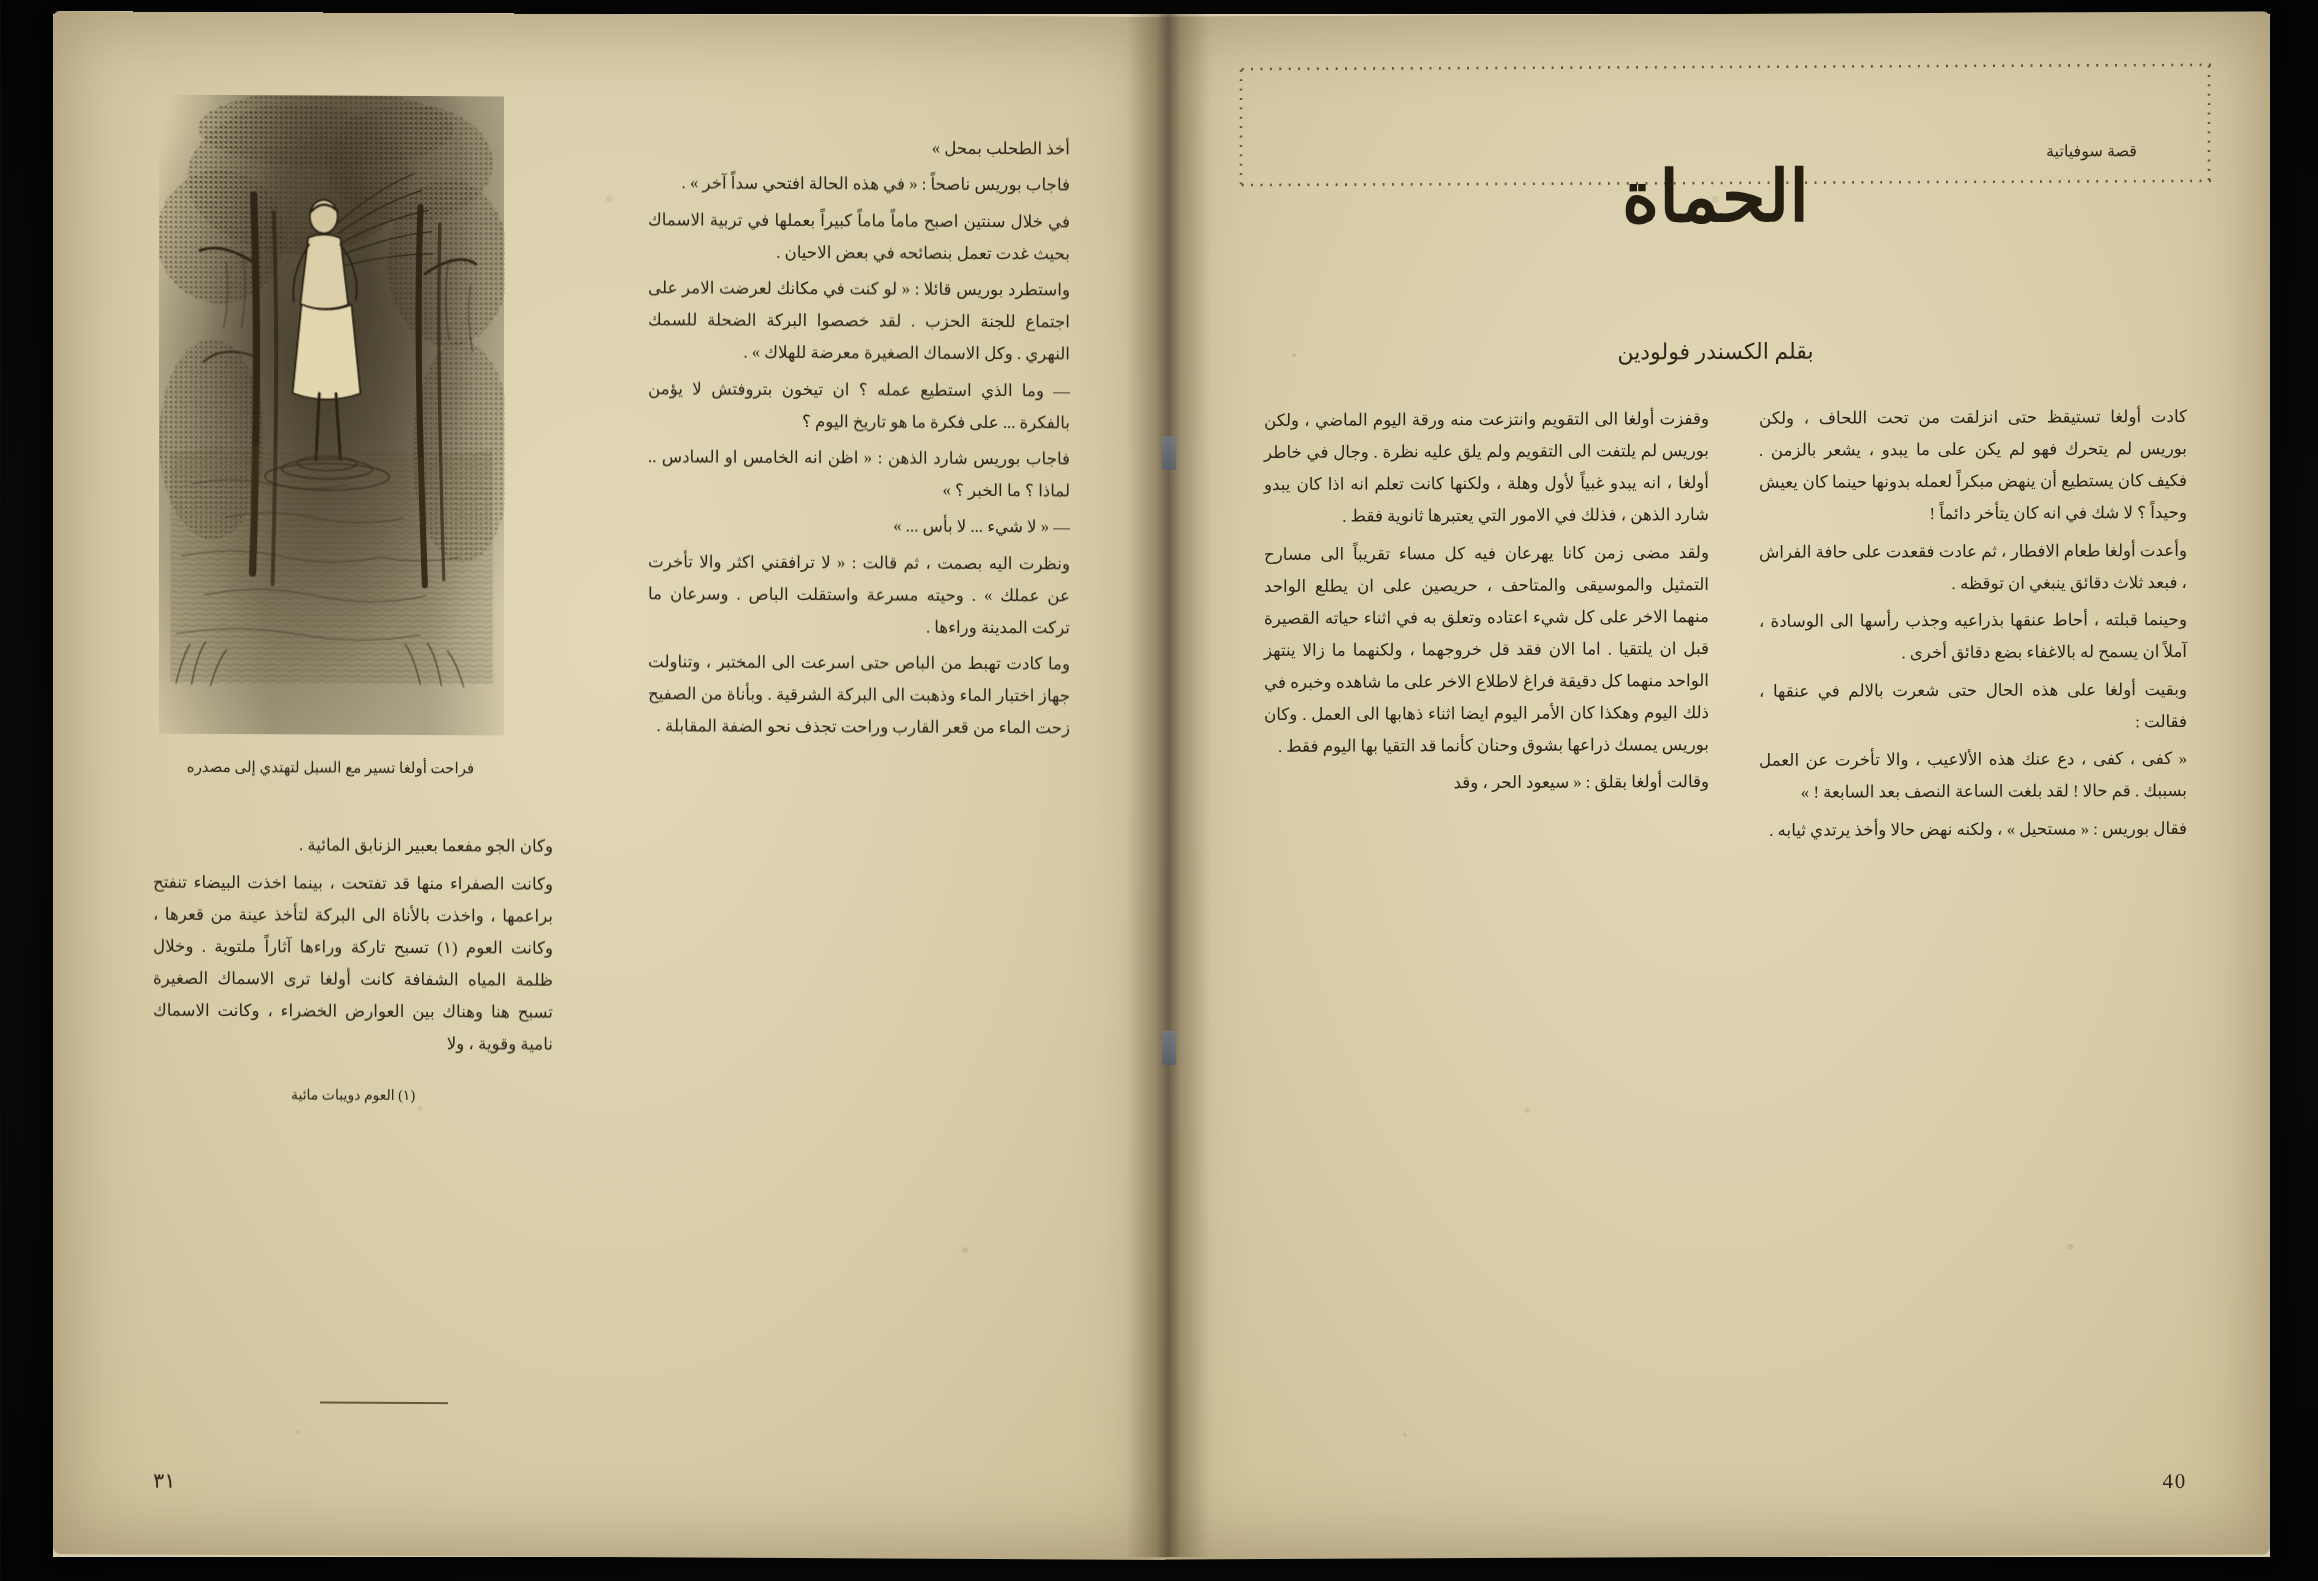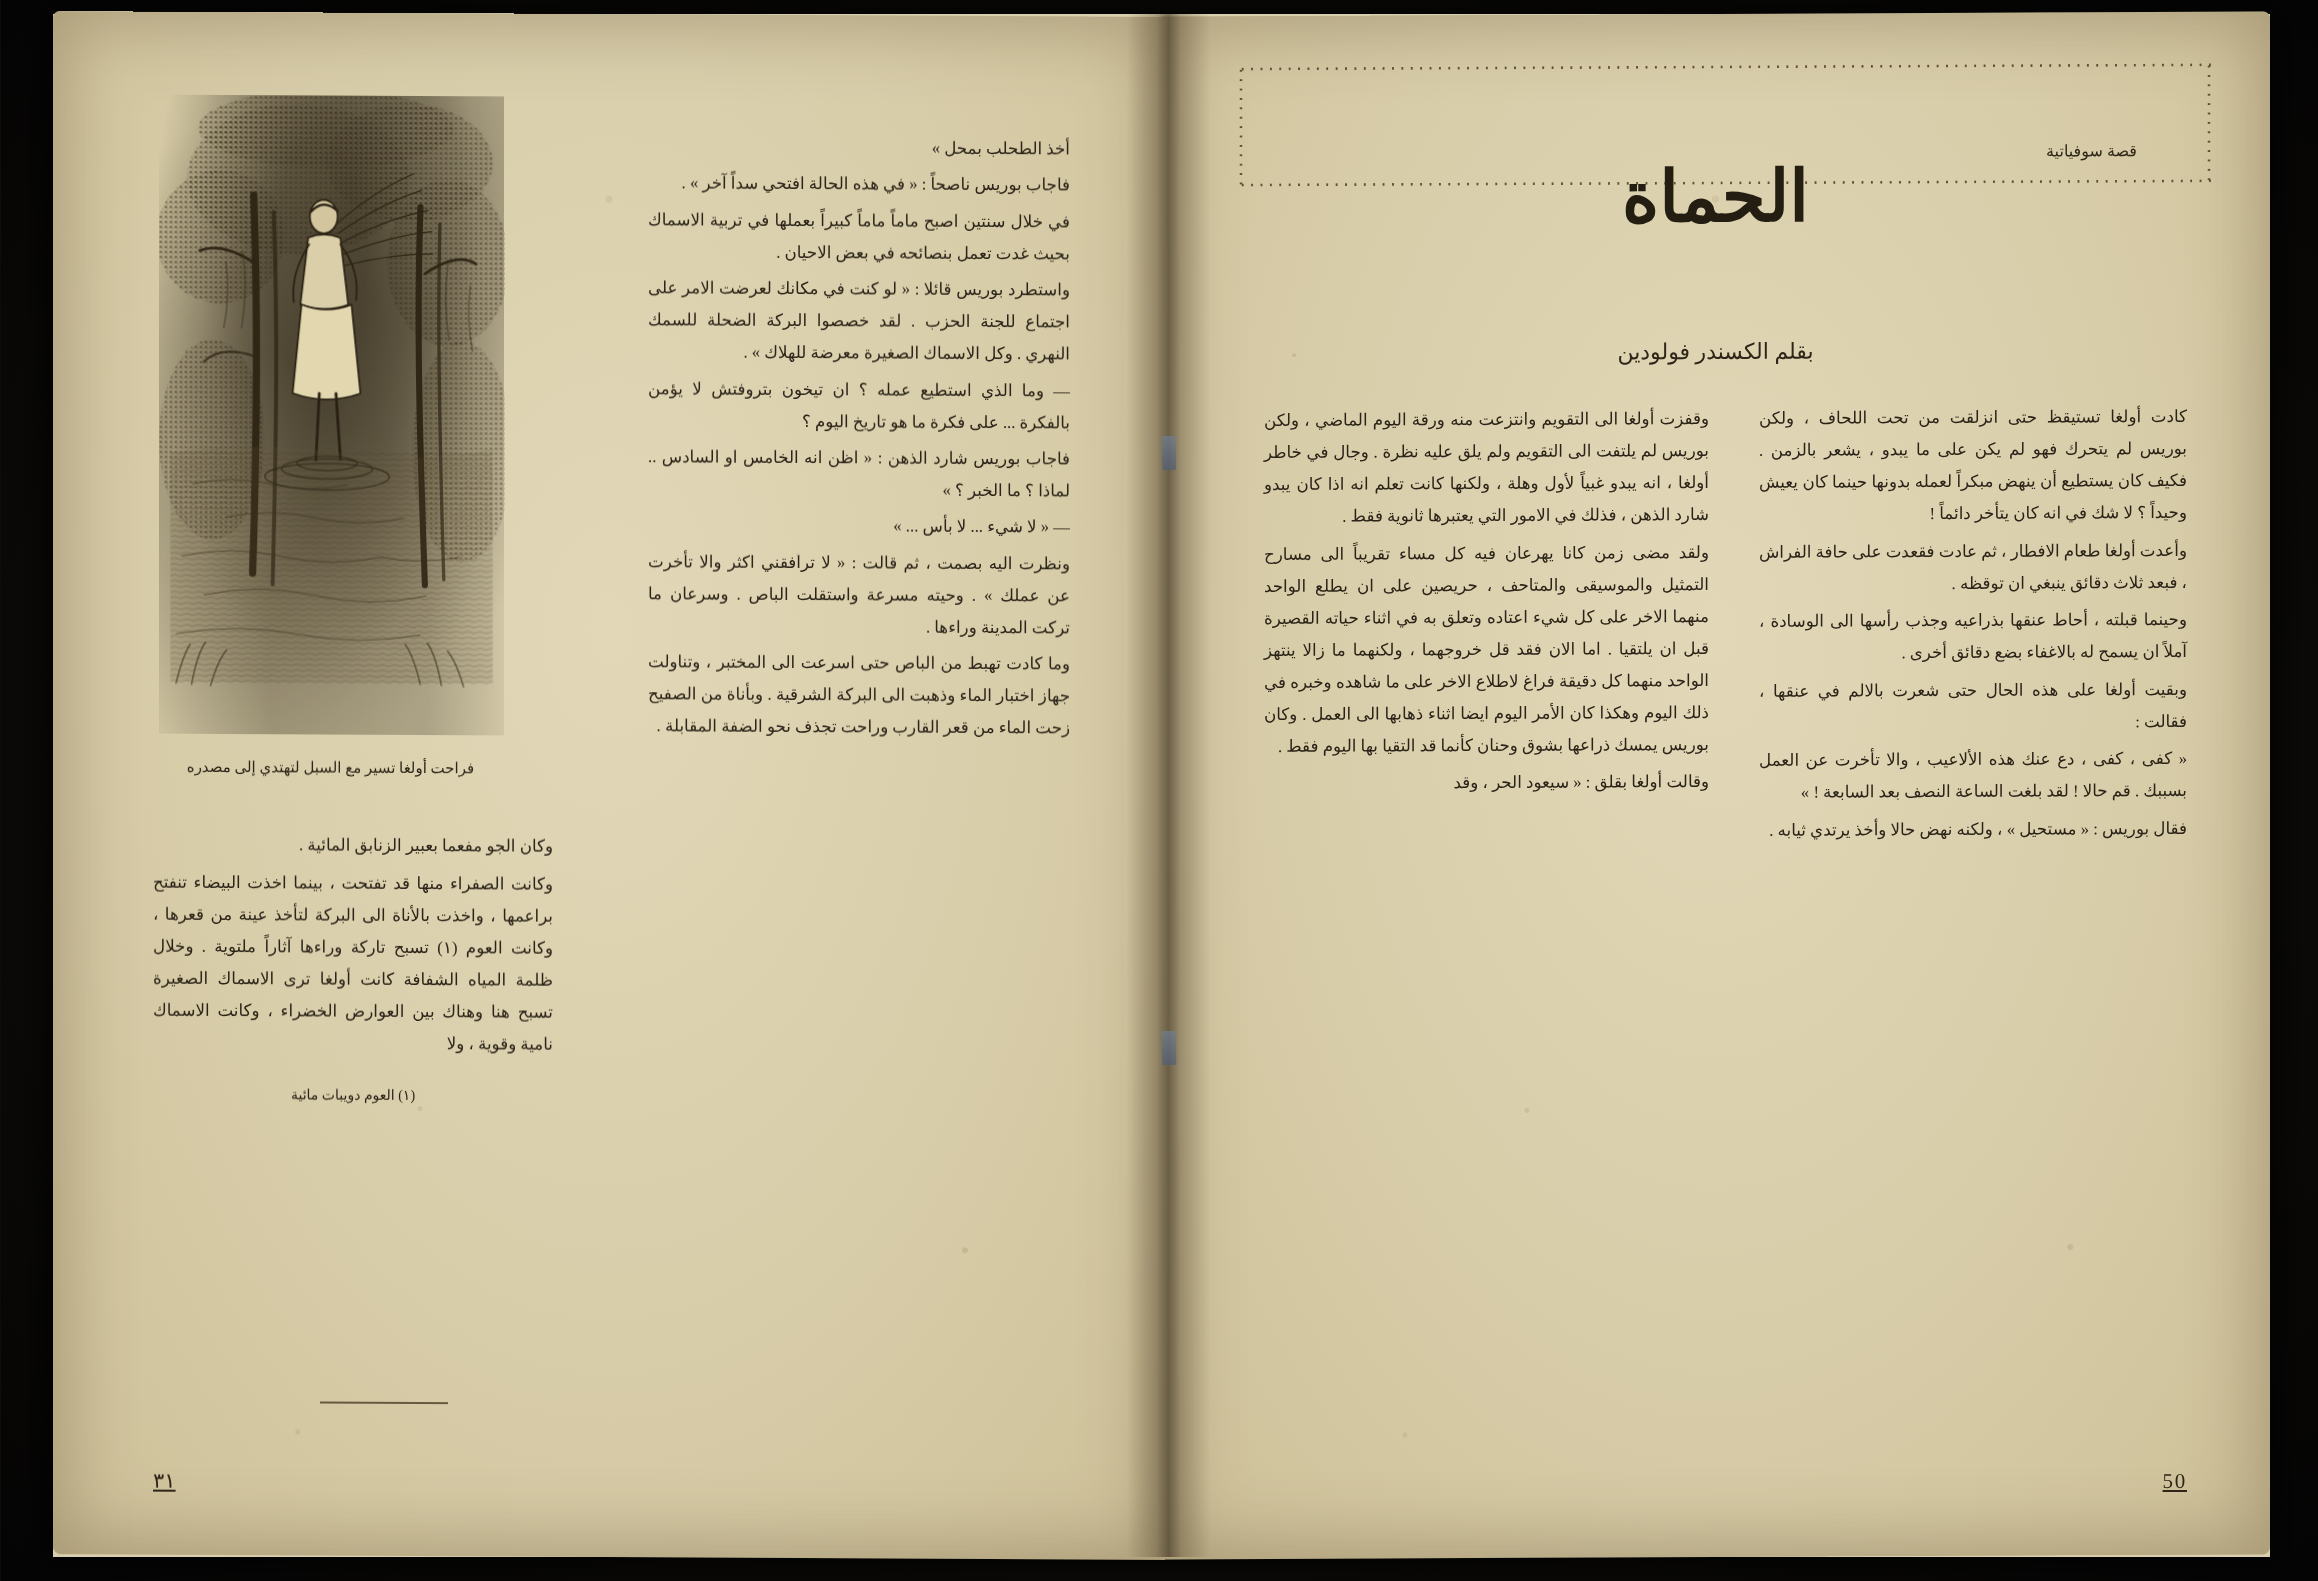--- a/index.html
+++ b/index.html
@@ -101,21 +101,21 @@
   #maintitle{
     position:absolute;right:0;left:0;top:167px;text-align:center;
     font-size:71px;font-weight:bold;color:#241d12;
     letter-spacing:1.1px;
   }
   #byline{
     position:absolute;right:0;left:0;top:322px;text-align:center;
     font-size:22px;color:#2e2618;
   }
   .pagenum{
-    position:absolute;font-size:21px;color:#2d2518;letter-spacing:1.7px;text-decoration:underline;
+    position:absolute;font-size:21px;color:#2d2518;letter-spacing:1.7px;
   }
   
   #illus{
     position:absolute;left:106px;top:83px;width:345px;height:639px;
     background:
       radial-gradient(ellipse at 46% 26%, rgba(45,38,25,.55) 0 18%, rgba(45,38,25,0) 62%),
       radial-gradient(ellipse at 72% 18%, rgba(45,38,25,.42) 0 16%, rgba(45,38,25,0) 60%),
       radial-gradient(ellipse at 26% 58%, rgba(45,38,25,.30) 0 22%, rgba(45,38,25,0) 66%),
       radial-gradient(ellipse at 55% 88%, rgba(60,52,34,.30) 0 30%, rgba(60,52,34,0) 70%);
     filter:contrast(1.05);
@@ -160,21 +160,21 @@
         <p style="margin:0 0 5.6px 0;">« كفى ، كفى ، دع عنك هذه الألاعيب ، والا تأخرت عن العمل بسببك . قم حالا ! لقد بلغت الساعة النصف بعد السابعة ! »</p>
         <p style="margin:0;">فقال بوريس : « مستحيل » ، ولكنه نهض حالا وأخذ يرتدي ثيابه .</p>
       </div>
 
       <div class="col ar" id="col-r2" style="right:561px;top:389px;width:445px;">
         <p style="margin:0 0 5.6px 0;">وقفزت أولغا الى التقويم وانتزعت منه ورقة اليوم الماضي ، ولكن بوريس لم يلتفت الى التقويم ولم يلق عليه نظرة . وجال في خاطر أولغا ، انه يبدو غبياً لأول وهلة ، ولكنها كانت تعلم انه اذا كان يبدو شارد الذهن ، فذلك في الامور التي يعتبرها ثانوية فقط .</p>
         <p style="margin:0 0 5.6px 0;">ولقد مضى زمن كانا يهرعان فيه كل مساء تقريباً الى مسارح التمثيل والموسيقى والمتاحف ، حريصين على ان يطلع الواحد منهما الاخر على كل شيء اعتاده وتعلق به في اثناء حياته القصيرة قبل ان يلتقيا . اما الان فقد قل خروجهما ، ولكنهما ما زالا ينتهز الواحد منهما كل دقيقة فراغ لاطلاع الاخر على ما شاهده وخبره في ذلك اليوم وهكذا كان الأمر اليوم ايضا اثناء ذهابها الى العمل . وكان بوريس يمسك ذراعها بشوق وحنان كأنما قد التقيا بها اليوم فقط .</p>
         <p style="margin:0;">وقالت أولغا بقلق : « سيعود الحر ، وقد</p>
       </div>
 
-      <div class="pagenum" style="right:83px;bottom:61px;">50</div>
+      <div class="pagenum" style="right:83px;bottom:61px;">40</div>
 
       <div class="edgeshade"></div>
     </div>
 
     <div class="page" id="page-left">
       <div class="grain"></div>
 
       <div id="illus">
         <svg width="345" height="639" viewBox="0 0 620 1150" aria-hidden="true">
           <defs>

